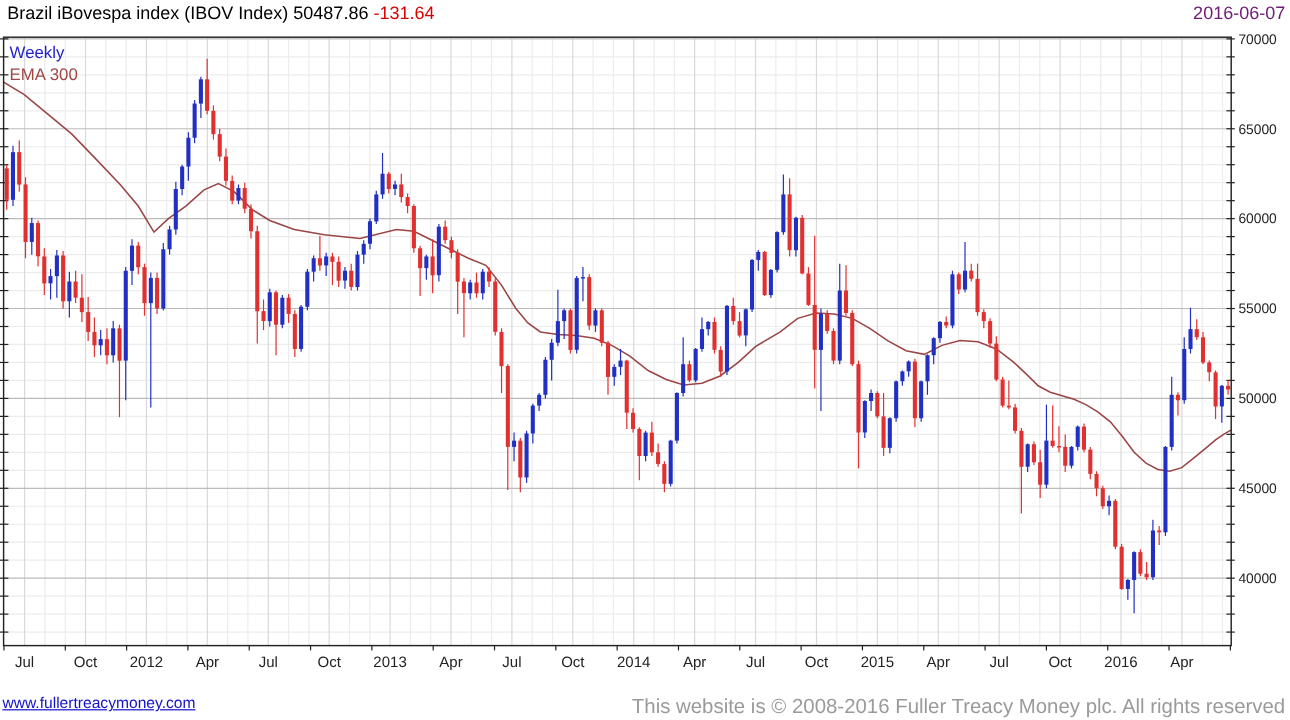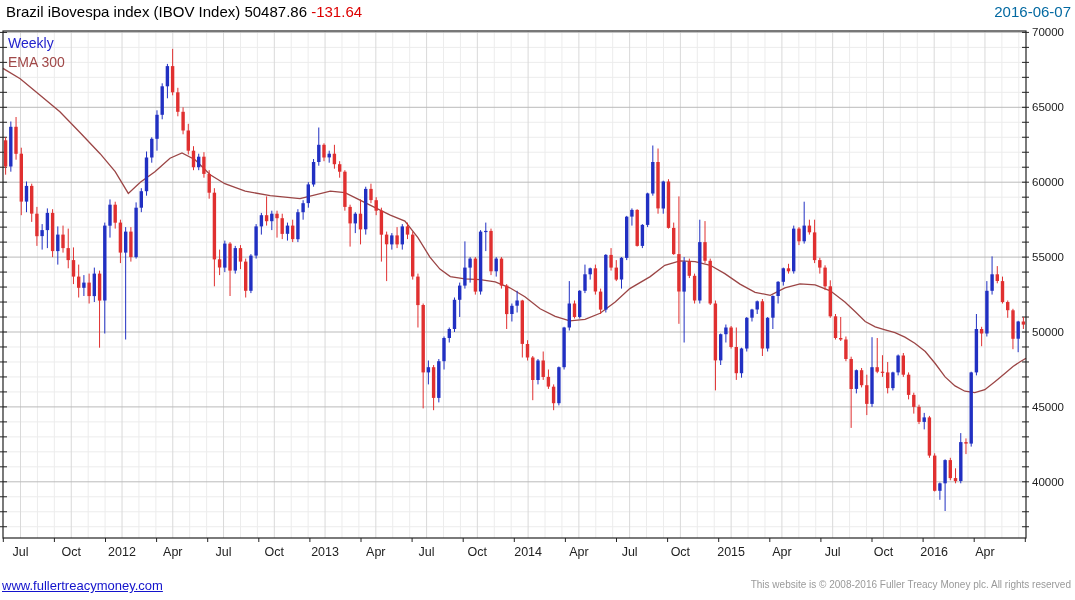--- a/index.html
+++ b/index.html
@@ -1,27 +1,27 @@
 <!DOCTYPE html>
 <html><head>
 <meta charset="utf-8">
 <style>
   html,body{margin:0;padding:0;background:#ffffff;}
   #stage{position:relative;width:1075px;height:600px;background:#ffffff;overflow:hidden;
          font-family:"Liberation Sans","DejaVu Sans",sans-serif;}
   #hdr{position:absolute;left:6px;top:3px;width:1065px;height:24px;font-size:15px;color:#000;}
   #hdr .chg{color:#dd0000;}
-  #hdr .dt{position:absolute;right:0;top:0;color:#0369a1;}
+  #hdr .dt{position:absolute;right:0;top:0;color:#701a75;}
   #legend{position:absolute;left:8px;top:34px;font-size:14px;line-height:19px;z-index:3;}
   #legend .wk{color:#2222cc;}
   #legend .ema{color:#a04848;}
   #chart{position:absolute;left:0;top:0;}
   #ftr{position:absolute;left:2px;top:578px;width:1071px;height:20px;font-size:13px;}
   #ftr a{color:#1313cc;text-decoration:underline;cursor:pointer;}
-  #ftr .cp{position:absolute;right:2px;top:1px;color:#9a9a9a;font-size:10px;}
+  #ftr .cp{position:absolute;right:2px;top:1px;color:#9a9a9a;font-size:17px;}
 </style>
 </head>
 <body>
 
 <div id="stage">
   <div id="hdr">
     <span>Brazil iBovespa index (IBOV Index) 50487.86</span>
     <span class="chg">-131.64</span>
     <span class="dt">2016-06-07</span>
   </div>

